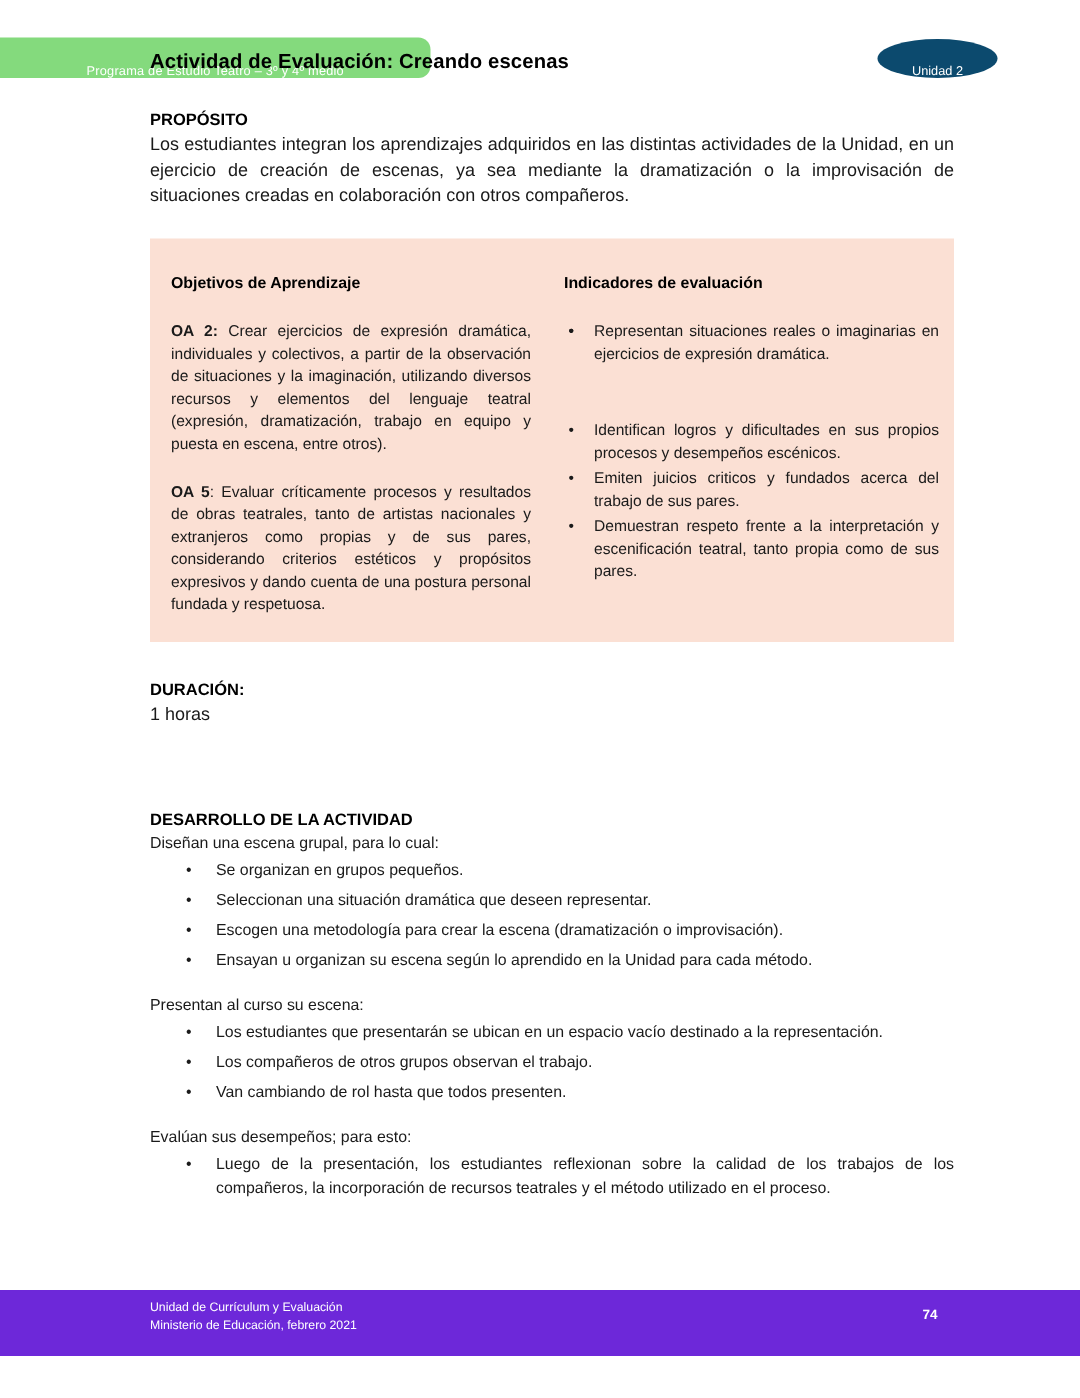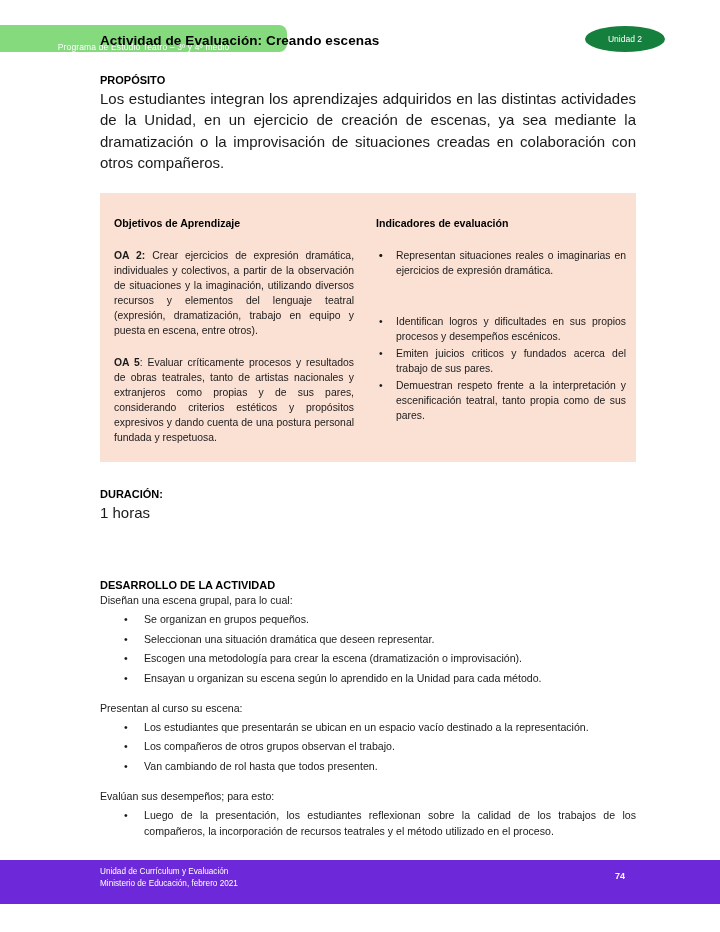--- a/index.html
+++ b/index.html
@@ -34,24 +34,24 @@
     font-size: 8.5px;
     letter-spacing: .15px;
     white-space: nowrap;
   }
   .unit-badge {
     position: absolute;
     right: 55px;
     top: 26px;
     width: 80px;
     height: 26px;
-    background: #15803d;
+    background: #0c4a6e;
     border-radius: 50%;
     display: flex;
-    align-items: center;
+    align-items: flex-end;
     justify-content: center;
   }
   .unit-badge-label {
     color: #ffffff;
     font-size: 8.5px;
     white-space: nowrap;
   }
 
   
   .page {
@@ -71,21 +71,21 @@
 
   .section-heading {
     font-size: 11px;
     font-weight: bold;
     color: #000000;
     margin-top: 26px;
     margin-bottom: 2px;
   }
 
   .para {
-    font-size: 15px;
+    font-size: 12px;
     line-height: 1.42;
     text-align: justify;
     color: #1a1a1a;
     margin: 0;
   }
 
   
   .oa-table {
     margin-top: 20px;
     width: 536px;

